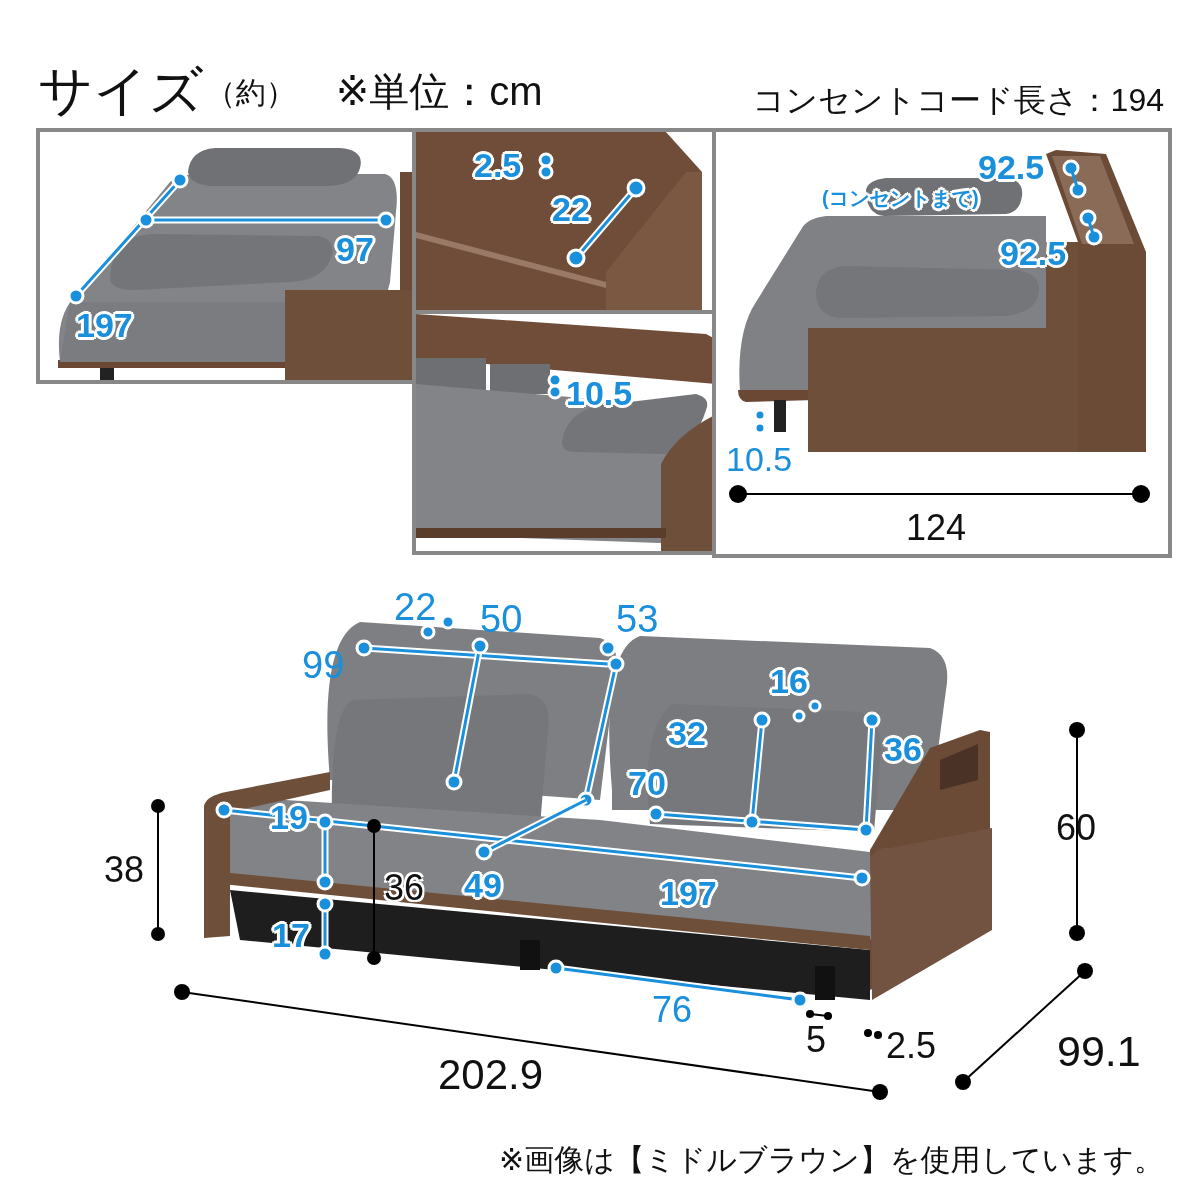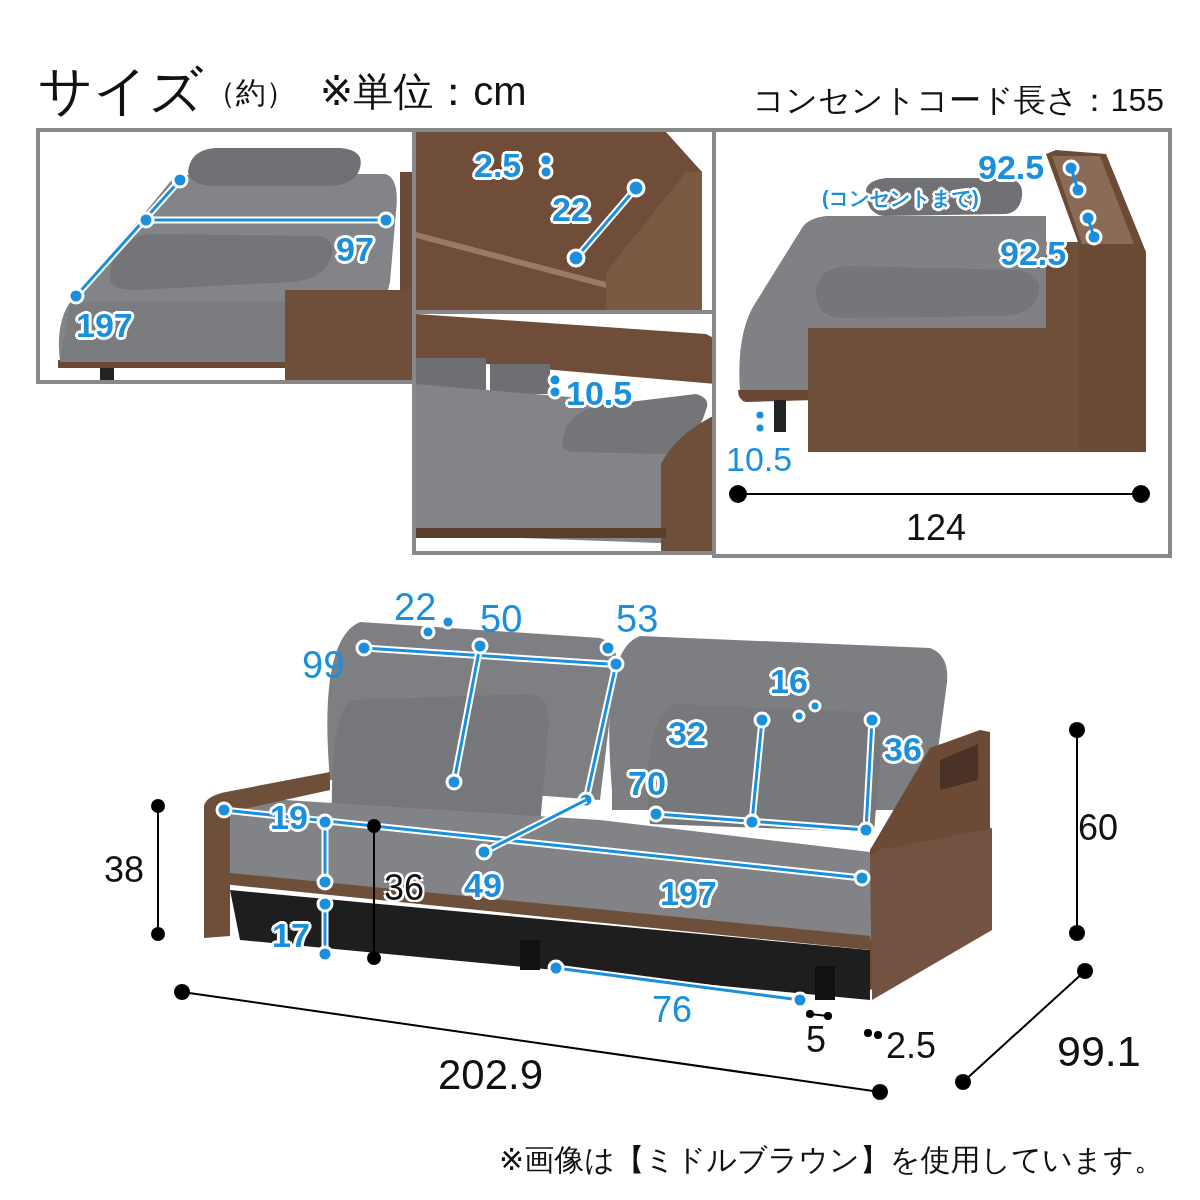--- a/index.html
+++ b/index.html
@@ -1,41 +1,41 @@
 <!DOCTYPE html>
 <html><head>
 <meta charset="utf-8">
 <style>
   html,body{margin:0;padding:0;background:#fff;}
   body{width:1200px;height:1200px;position:relative;overflow:hidden;font-family:"Liberation Sans","DejaVu Sans",sans-serif;color:#111;}
   .abs{position:absolute;}
   .title{left:38px;top:58px;font-size:54px;line-height:64px;white-space:nowrap;}
   .title .paren{font-size:30px;vertical-align:6px;margin-left:2px;}
-  .title .unit{font-size:40px;margin-left:24px;vertical-align:4px;}
+  .title .unit{font-size:40px;margin-left:40px;vertical-align:4px;}
   .cord{right:36px;top:80px;font-size:32px;line-height:40px;white-space:nowrap;}
   .footnote{right:36px;top:1140px;font-size:30px;line-height:40px;white-space:nowrap;}
   .panel{position:absolute;border:4px solid #888;box-sizing:border-box;overflow:hidden;background:#fff;}
   svg{display:block;}
   .bl{fill:#1a8fdc;stroke:#fff;stroke-width:3;}
   .bline{stroke:#1a8fdc;stroke-width:3;}
   .wline{stroke:#fff;stroke-width:7;}
   .bk{fill:#000;}
   .kline{stroke:#000;stroke-width:2;}
   .lbl-blue{position:absolute;font-size:34px;font-weight:bold;color:#1a8fdc;-webkit-text-stroke:0;text-shadow:-2px -2px 0 #fff,2px -2px 0 #fff,-2px 2px 0 #fff,2px 2px 0 #fff,0 3px 0 #fff,0 -3px 0 #fff,3px 0 0 #fff,-3px 0 0 #fff;white-space:nowrap;line-height:1;}
   .lbl-blue-plain{position:absolute;font-size:34px;color:#1a8fdc;white-space:nowrap;line-height:1;}
   .lbl-black{position:absolute;font-size:36px;color:#111;white-space:nowrap;line-height:1;}
   .lbl-black-outline{position:absolute;font-size:36px;color:#111;white-space:nowrap;line-height:1;text-shadow:-2px -2px 0 #fff,2px -2px 0 #fff,-2px 2px 0 #fff,2px 2px 0 #fff;}
 </style>
 </head>
 <body>
 
 <div class="abs title">
   <span>サイズ</span><span class="paren">（約）</span><span class="unit">※単位：cm</span>
 </div>
-<div class="abs cord">コンセントコード長さ：155</div>
+<div class="abs cord">コンセントコード長さ：194</div>
 
 <div class="panel" style="left:36px;top:128px;width:384px;height:256px;">
   <svg width="380" height="300" viewBox="0 0 380 300">
 
     <rect x="360" y="40" width="30" height="140" fill="#6b4a36"></rect>
     <path d="M18 228 L300 228 L300 236 L18 236 Z" fill="#6a4834"></path>
     <rect x="60" y="236" width="14" height="28" fill="#222"></rect>
 
     <path d="M20 230 Q14 180 40 160 L130 50 Q140 42 160 42 L345 42 Q360 46 356 80 L350 150 L330 230 Z" fill="#828487"></path>
     <path d="M20 230 L330 230 L340 170 L30 170 Z" fill="#7a7c80"></path>
@@ -230,17 +230,17 @@
 <div class="lbl-blue" style="left:628px;top:766px;">70</div>
 <div class="lbl-blue" style="left:270px;top:800px;">19</div>
 <div class="lbl-blue" style="left:272px;top:918px;">17</div>
 <div class="lbl-black-outline" style="left:384px;top:870px;">36</div>
 <div class="lbl-blue" style="left:464px;top:868px;">49</div>
 <div class="lbl-blue" style="left:660px;top:876px;">197</div>
 <div class="lbl-blue-plain" style="left:652px;top:992px;font-size:36px;">76</div>
 <div class="lbl-black" style="left:806px;top:1022px;">5</div>
 <div class="lbl-black" style="left:886px;top:1028px;">2.5</div>
 <div class="lbl-black" style="left:104px;top:852px;">38</div>
-<div class="lbl-black" style="left:1078px;top:810px;">60</div>
+<div class="lbl-black" style="left:1056px;top:810px;">60</div>
 <div class="lbl-black" style="left:1040px;top:1030px;font-size:43px;margin-left:17px;">99.1</div>
 <div class="lbl-black" style="left:438px;top:1054px;font-size:42px;">202.9</div>
 
 <div class="abs footnote">※画像は【ミドルブラウン】を使用しています。</div>
 
 </body></html>

